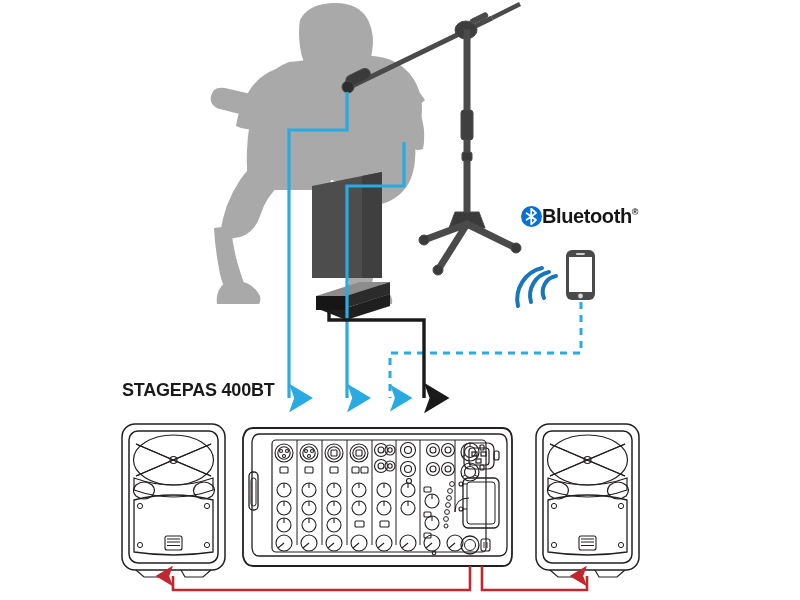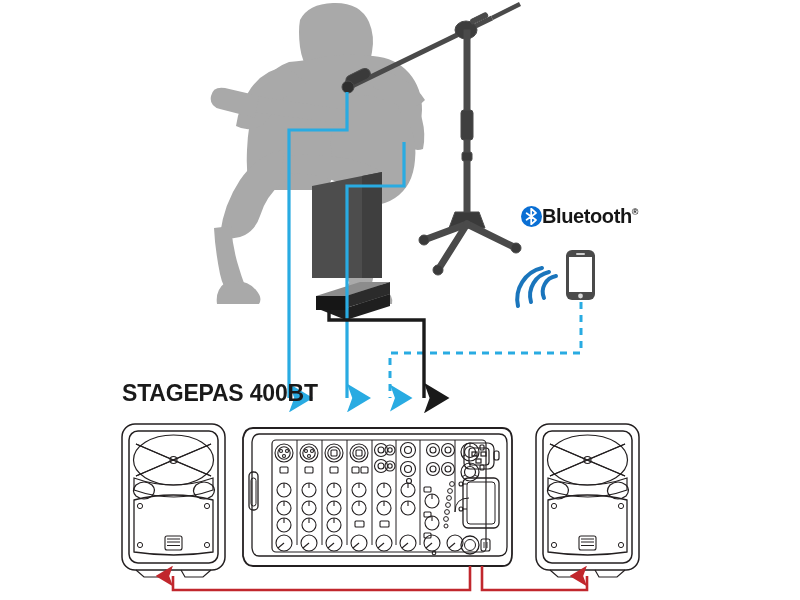--- a/index.html
+++ b/index.html
@@ -2,21 +2,21 @@
 <html><head>
 <meta charset="utf-8">
 <title>STAGEPAS 400BT Connection Diagram</title>
 <style>
   html,body{margin:0;padding:0;background:#ffffff;}
   body{width:800px;height:600px;overflow:hidden;
        font-family:"Liberation Sans","DejaVu Sans",sans-serif;}
   #stage{position:relative;width:800px;height:600px;background:#fff;}
   #art{position:absolute;left:0;top:0;width:800px;height:600px;}
   .label{position:absolute;font-weight:bold;letter-spacing:-0.2px;color:#1a1a1a;}
-  #product-label{left:122px;top:380px;font-size:23px;}
+  #product-label{left:122px;top:380px;font-size:18px;}
   #bt-wrap{position:absolute;left:521px;top:206px;display:flex;align-items:flex-start;}
   #bt-badge{width:21px;height:21px;border-radius:50%;background:#0a6fd4;
             display:flex;align-items:center;justify-content:center;flex:0 0 auto;}
   #bt-text{font-size:20px;font-weight:bold;color:#161616;line-height:1;
            letter-spacing:-0.4px;position:relative;}
   #bt-tm{font-size:9px;vertical-align:super;font-weight:bold;}
 </style>
 </head>
 <body>
 

